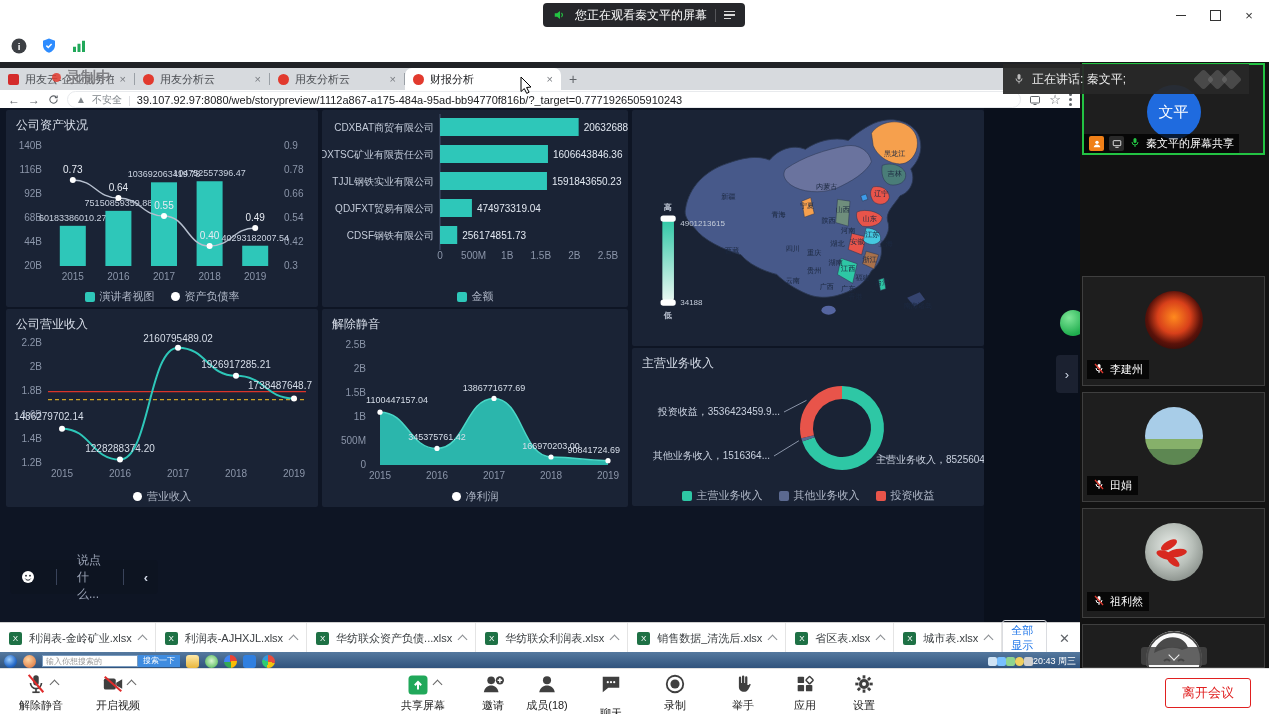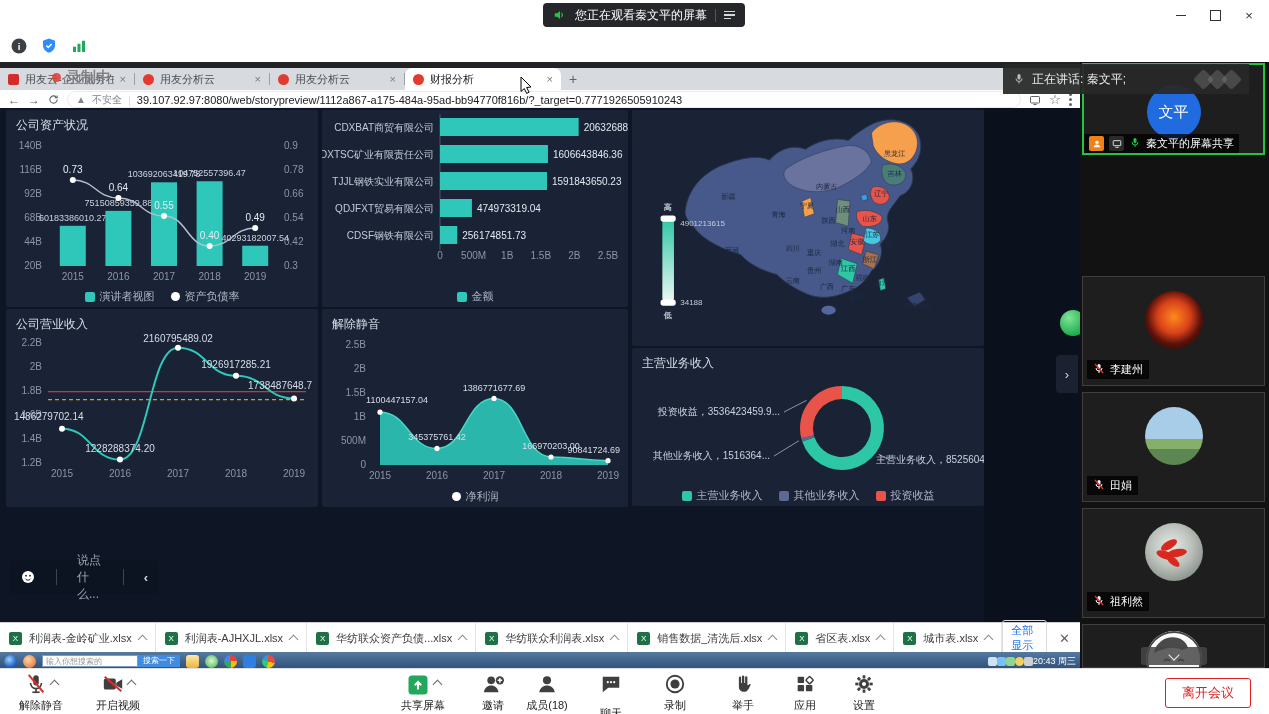--- a/index.html
+++ b/index.html
@@ -373,20 +373,26 @@
           <text x="114" y="118.605395096" font-size="10" fill="#D7DEE9" text-anchor="middle">1228288374.20</text>
           <text x="172" y="9" font-size="10" fill="#D7DEE9" text-anchor="middle">2160795489.02</text>
           <text x="230" y="34.7699257748" font-size="10" fill="#D7DEE9" text-anchor="middle">1926917285.21</text>
           <text x="306" y="56.38148215599999" font-size="10" fill="#D7DEE9" text-anchor="end">1738487648.7</text>
           <text x="56" y="144" font-size="10" fill="#8B95A9" text-anchor="middle">2015</text>
           <text x="114" y="144" font-size="10" fill="#8B95A9" text-anchor="middle">2016</text>
           <text x="172" y="144" font-size="10" fill="#8B95A9" text-anchor="middle">2017</text>
           <text x="230" y="144" font-size="10" fill="#8B95A9" text-anchor="middle">2018</text>
           <text x="288" y="144" font-size="10" fill="#8B95A9" text-anchor="middle">2019</text>
         </svg>
+      <div class="legend" id="lg4">
+          <span class="lg-item">
+            <span class="lg-dot" style="background: rgb(255, 255, 255);"></span>
+            <span>营业收入</span>
+          </span>
+        </div>
     </div>
 
     <div class="panel" style="left:322px;top:201px;width:306px;height:198px;">
       <div class="panel-title">解除静音</div>
       <svg id="c5" width="306" height="152">
           <text x="44" y="15" font-size="10" fill="#8B95A9" text-anchor="end">2.5B</text>
           <text x="44" y="39" font-size="10" fill="#8B95A9" text-anchor="end">2B</text>
           <text x="44" y="63" font-size="10" fill="#8B95A9" text-anchor="end">1.5B</text>
           <text x="44" y="87" font-size="10" fill="#8B95A9" text-anchor="end">1B</text>
           <text x="44" y="111" font-size="10" fill="#8B95A9" text-anchor="end">500M</text>

